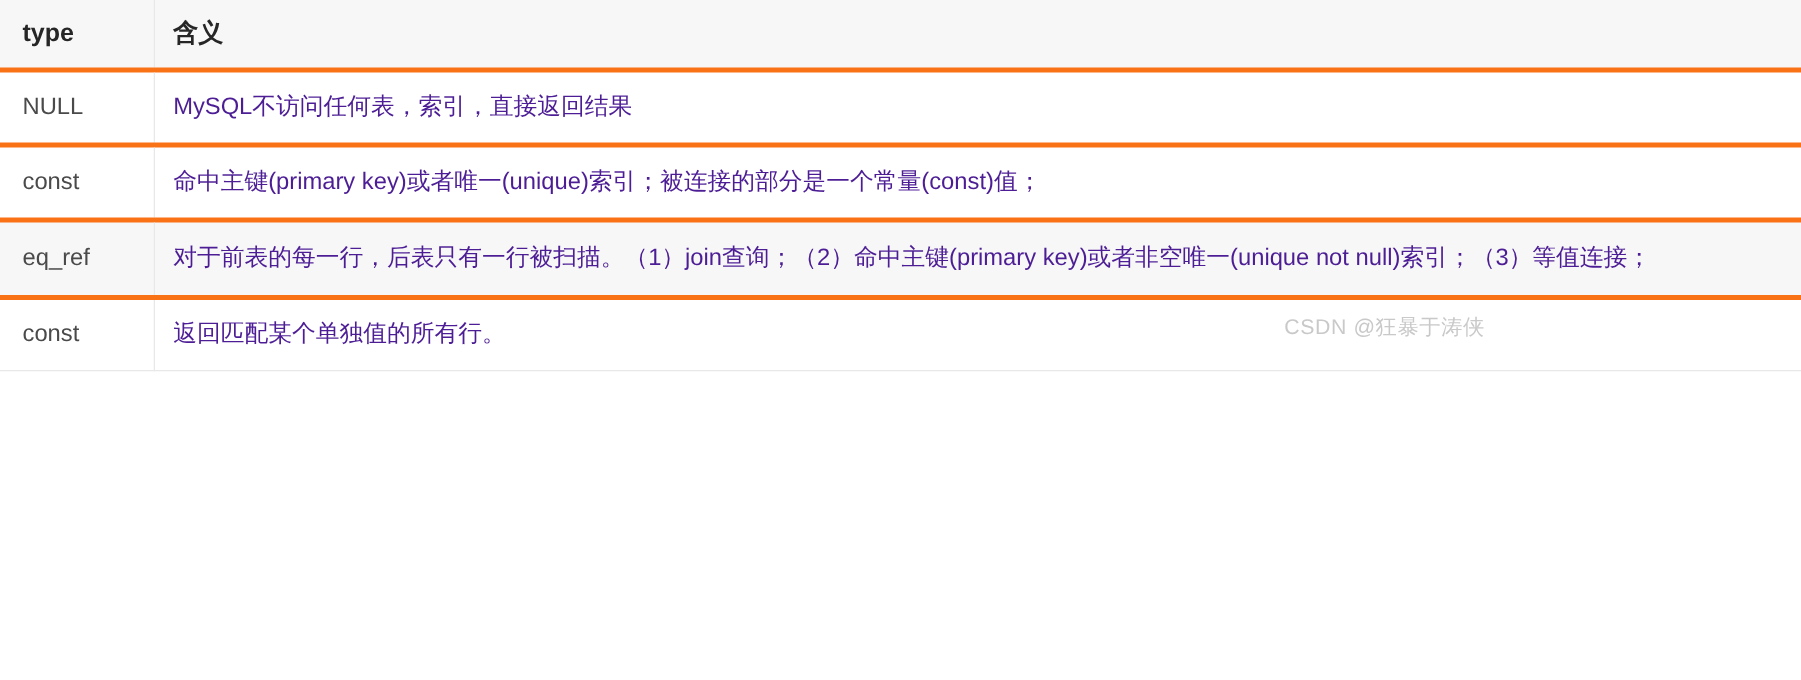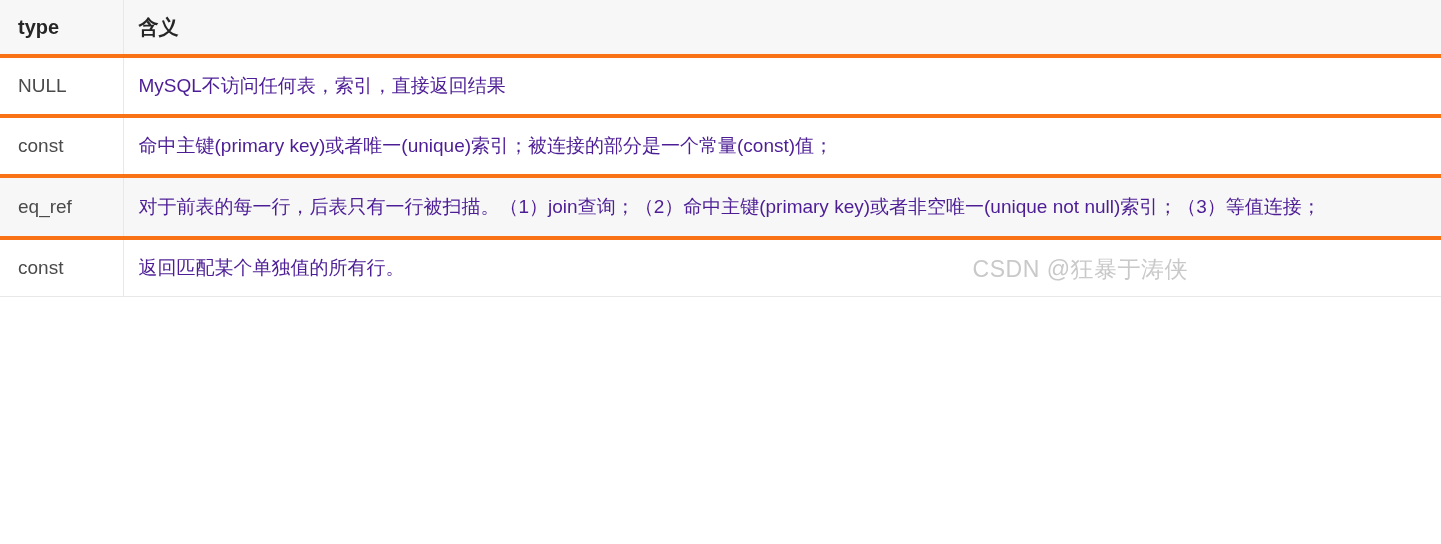--- a/index.html
+++ b/index.html
@@ -86,22 +86,22 @@
 
   
   table.explain-table tr.row-tall td {
     padding-top: 12px;
     padding-bottom: 12px;
   }
 
   .watermark {
     position: absolute;
     right: 18px;
-    bottom: 12px;
-    font-size: 23px;
+    bottom: 24px;
+    font-size: 17px;
     color: #c9c9c9;
     letter-spacing: 0.5px;
     user-select: none;
     pointer-events: none;
     white-space: nowrap;
   }
 </style>
 </head>
 <body>
 

